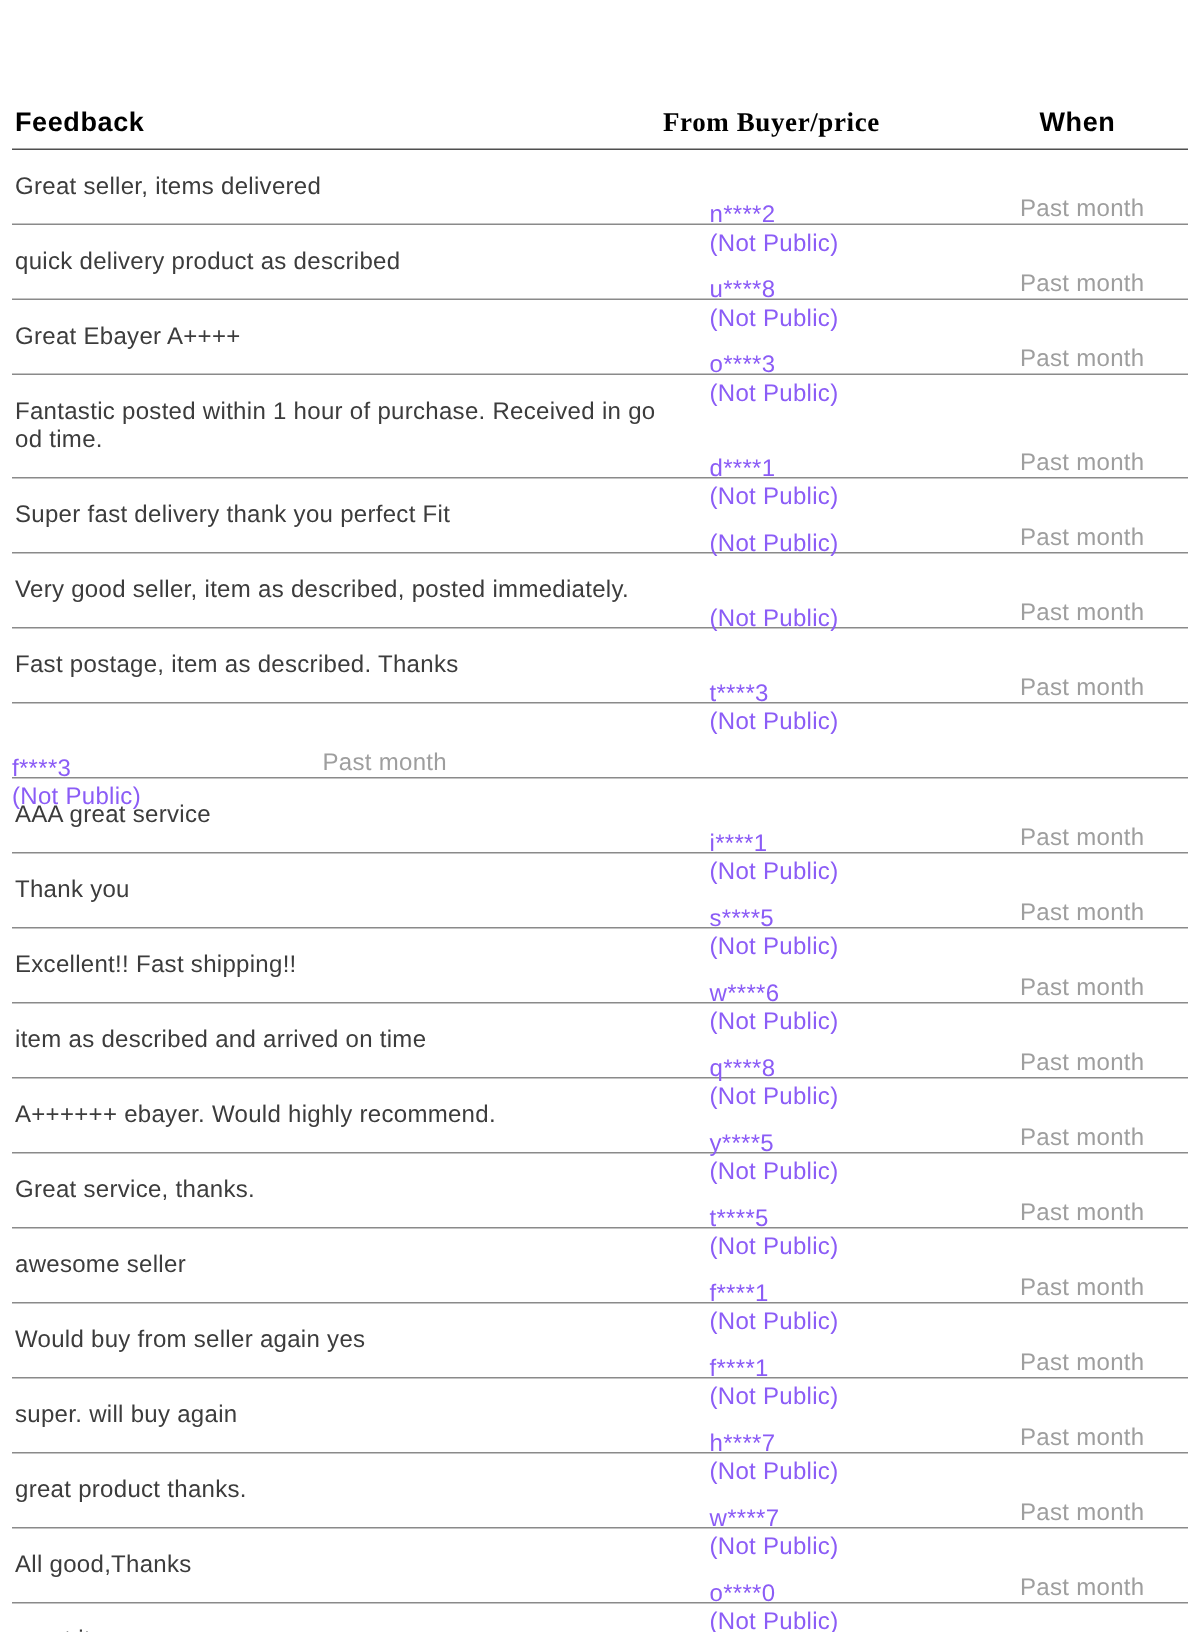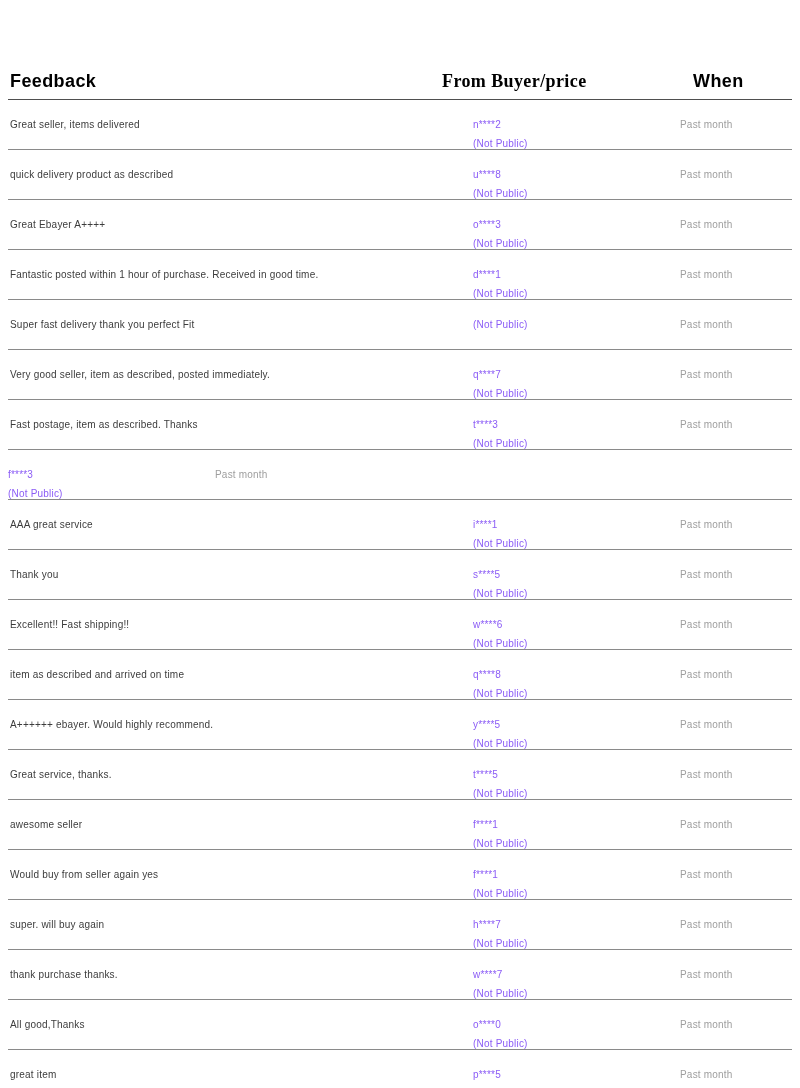--- a/index.html
+++ b/index.html
@@ -35,24 +35,24 @@
     letter-spacing: 0.4px;
     white-space: nowrap;
   }
   .th-feedback { left: 2px; }
   .th-buyer    { left: 434px; font-family: Liberation Serif, serif; }
   .th-when     { left: 685px; text-align: right; }
 
   
   .row {
     display: flex;
-    align-items: flex-start;
+    align-items: flex-end;
     min-height: 49px;
     border-bottom: 1px solid #8a8a8a;
-    font-size: 10px;
+    font-size: 16px;
     line-height: 19px;
     letter-spacing: 0.2px;
   }
   .row:last-child {
     border-bottom: 2px solid #a16207;
   }
   .cell-feedback {
     box-sizing: border-box;
     width: 465px;
     padding: 15px 33px 15px 2px;
@@ -128,21 +128,20 @@
     <div class="cell-feedback">Super fast delivery thank you perfect Fit</div>
     <div class="cell-buyer">
       <div class="buyer-privacy">(Not Public)</div>
     </div>
     <div class="cell-when">Past month</div>
   </div>
 
   <div class="row">
     <div class="cell-feedback">Very good seller, item as described, posted immediately.</div>
     <div class="cell-buyer">
-      <div class="buyer-id">q****7</div>
       <div class="buyer-privacy">(Not Public)</div>
     </div>
     <div class="cell-when">Past month</div>
   </div>
 
   <div class="row">
     <div class="cell-feedback">Fast postage, item as described. Thanks</div>
     <div class="cell-buyer">
       <div class="buyer-id">t****3</div>
       <div class="buyer-privacy">(Not Public)</div>
@@ -233,21 +232,21 @@
   <div class="row">
     <div class="cell-feedback">super. will buy again</div>
     <div class="cell-buyer">
       <div class="buyer-id">h****7</div>
       <div class="buyer-privacy">(Not Public)</div>
     </div>
     <div class="cell-when">Past month</div>
   </div>
 
   <div class="row">
-    <div class="cell-feedback">thank purchase thanks.</div>
+    <div class="cell-feedback">great product thanks.</div>
     <div class="cell-buyer">
       <div class="buyer-id">w****7</div>
       <div class="buyer-privacy">(Not Public)</div>
     </div>
     <div class="cell-when">Past month</div>
   </div>
 
   <div class="row">
     <div class="cell-feedback">All good,Thanks</div>
     <div class="cell-buyer">

